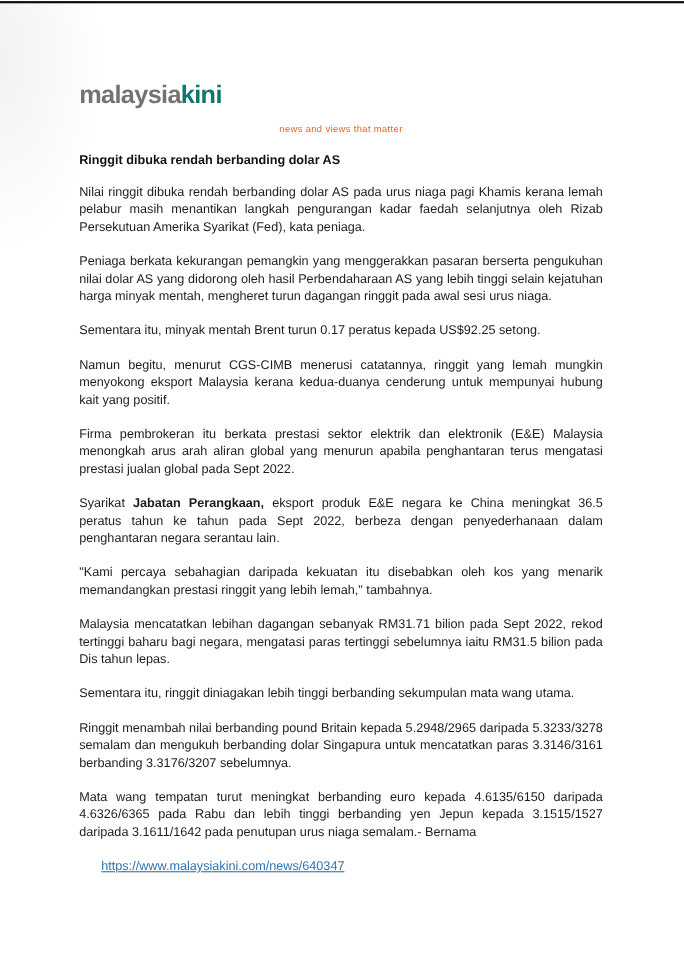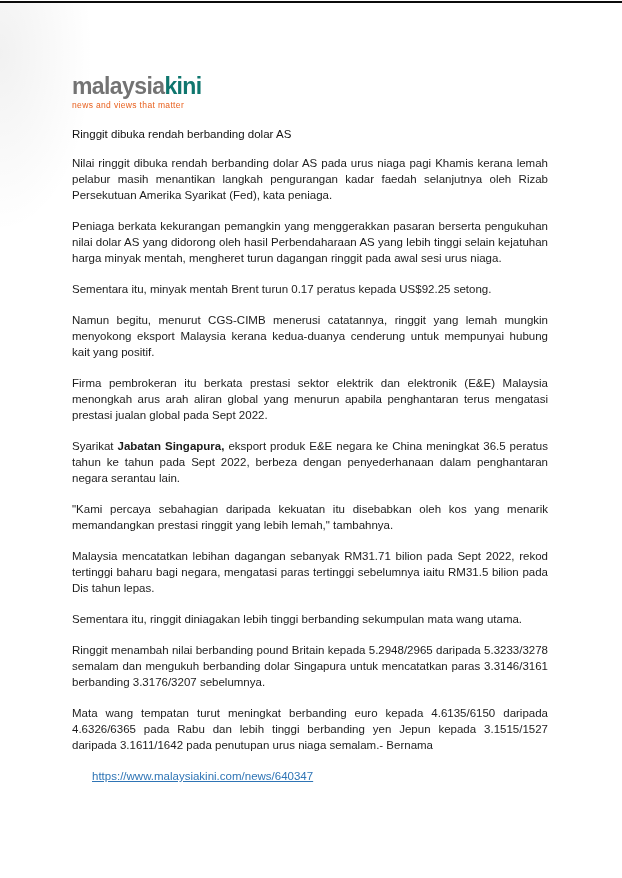--- a/index.html
+++ b/index.html
@@ -33,26 +33,27 @@
     font-weight: bold;
     font-size: 23px;
     line-height: 1.05;
     letter-spacing: -0.6px;
   }
   .logo-navy  { color: #737373; }
   .logo-orange{ color: #0f766e; }
   .tagline {
     font-size: 8.5px;
     color: #e8611f;
-    margin-top: 2px;
+    margin-top: 14px;
     letter-spacing: 0.35px;
+    text-align: center;
   }
   .headline {
     font-size: 11.5px;
-    font-weight: normal;
+    font-weight: bold;
     color: #121212;
     margin: 18px 0 0 0;
   }
   .body-text p {
     font-size: 11.5px;
     line-height: 16px;
     color: #1c1c1c;
     text-align: justify;
     margin: 15px 0 0 0;
   }
@@ -80,21 +81,21 @@
   </div>
 
   <div class="headline">Ringgit dibuka rendah berbanding dolar AS</div>
 
   <div class="body-text">
     <p>Nilai ringgit dibuka rendah berbanding dolar AS pada urus niaga pagi Khamis kerana lemah pelabur masih menantikan langkah pengurangan kadar faedah selanjutnya oleh Rizab Persekutuan Amerika Syarikat (Fed), kata peniaga.</p>
     <p>Peniaga berkata kekurangan pemangkin yang menggerakkan pasaran berserta pengukuhan nilai dolar AS yang didorong oleh hasil Perbendaharaan AS yang lebih tinggi selain kejatuhan harga minyak mentah, mengheret turun dagangan ringgit pada awal sesi urus niaga.</p>
     <p class="no-justify">Sementara itu, minyak mentah Brent turun 0.17 peratus kepada US$92.25 setong.</p>
     <p>Namun begitu, menurut CGS-CIMB menerusi catatannya, ringgit yang lemah mungkin menyokong eksport Malaysia kerana kedua-duanya cenderung untuk mempunyai hubung kait yang positif.</p>
     <p>Firma pembrokeran itu berkata prestasi sektor elektrik dan elektronik (E&amp;E) Malaysia menongkah arus arah aliran global yang menurun apabila penghantaran terus mengatasi prestasi jualan global pada Sept 2022.</p>
-    <p><span>Syarikat </span><span class="bold-inline">Jabatan Singapura,</span><span> eksport produk E&amp;E negara ke China meningkat 36.5 peratus tahun ke tahun pada Sept 2022, berbeza dengan penyederhanaan dalam penghantaran negara serantau lain.</span></p>
+    <p><span>Syarikat </span><span class="bold-inline">Jabatan Perangkaan,</span><span> eksport produk E&amp;E negara ke China meningkat 36.5 peratus tahun ke tahun pada Sept 2022, berbeza dengan penyederhanaan dalam penghantaran negara serantau lain.</span></p>
     <p>"Kami percaya sebahagian daripada kekuatan itu disebabkan oleh kos yang menarik memandangkan prestasi ringgit yang lebih lemah," tambahnya.</p>
     <p>Malaysia mencatatkan lebihan dagangan sebanyak RM31.71 bilion pada Sept 2022, rekod tertinggi baharu bagi negara, mengatasi paras tertinggi sebelumnya iaitu RM31.5 bilion pada Dis tahun lepas.</p>
     <p class="no-justify">Sementara itu, ringgit diniagakan lebih tinggi berbanding sekumpulan mata wang utama.</p>
     <p>Ringgit menambah nilai berbanding pound Britain kepada 5.2948/2965 daripada 5.3233/3278 semalam dan mengukuh berbanding dolar Singapura untuk mencatatkan paras 3.3146/3161 berbanding 3.3176/3207 sebelumnya.</p>
     <p>Mata wang tempatan turut meningkat berbanding euro kepada 4.6135/6150 daripada 4.6326/6365 pada Rabu dan lebih tinggi berbanding yen Jepun kepada 3.1515/1527 daripada 3.1611/1642 pada penutupan urus niaga semalam.- Bernama</p>
     <p class="link-line no-justify"><a class="source-link" href="#">https://www.malaysiakini.com/news/640347</a></p>
   </div>
 
 </div>
 

